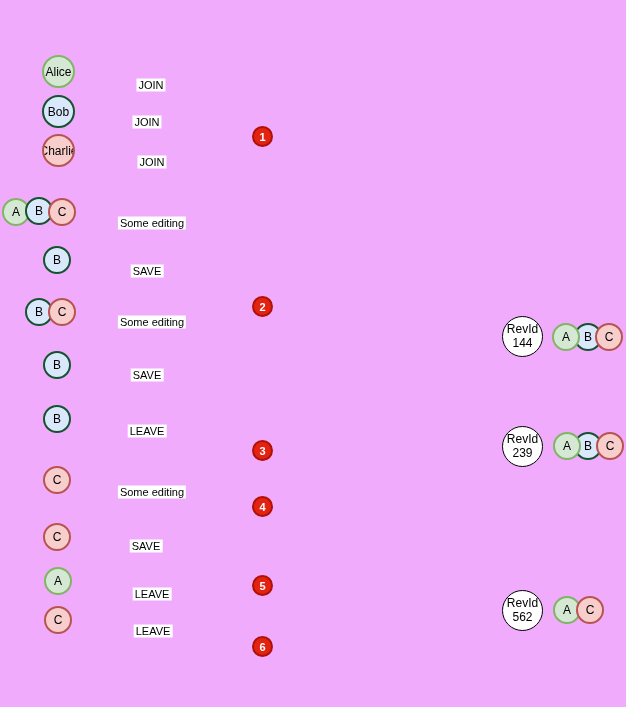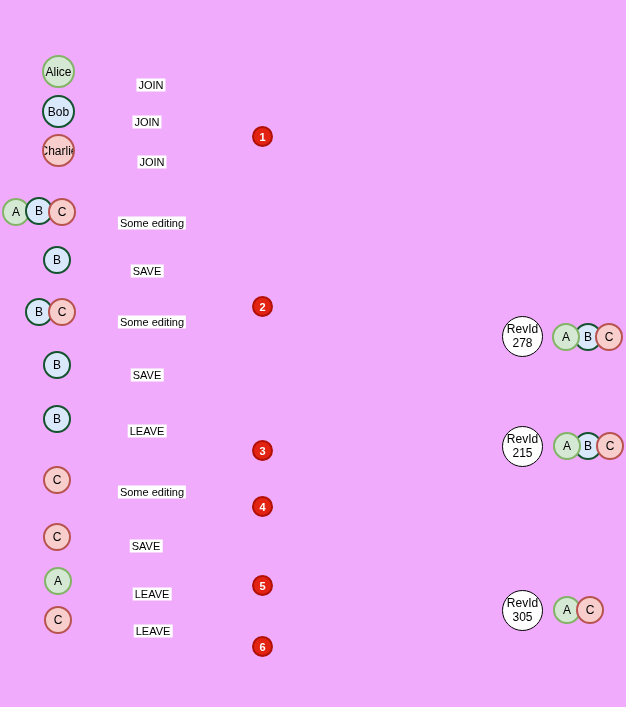--- a/index.html
+++ b/index.html
@@ -87,29 +87,29 @@
 
   <div class="step" style="left:252px;top:126px;">1</div>
   <div class="step" style="left:252px;top:296px;">2</div>
   <div class="step" style="left:252px;top:440px;">3</div>
   <div class="step" style="left:252px;top:496px;">4</div>
   <div class="step" style="left:252px;top:575px;">5</div>
   <div class="step" style="left:252px;top:636px;">6</div>
 
   <div class="rev" style="left:502px;top:316px;">
     <span>RevId</span>
-    <span>278</span>
+    <span>144</span>
   </div>
   <div class="rev" style="left:502px;top:426px;">
     <span>RevId</span>
-    <span>215</span>
+    <span>239</span>
   </div>
   <div class="rev" style="left:502px;top:590px;">
     <span>RevId</span>
-    <span>305</span>
+    <span>562</span>
   </div>
 
   <div class="circle ev blue" style="left:574px;top:323px;">
       <span>B</span>
     </div>
   <div class="circle ev green" style="left:552px;top:323px;">
       <span>A</span>
     </div>
   <div class="circle ev pink" style="left:595px;top:323px;">
       <span>C</span>

